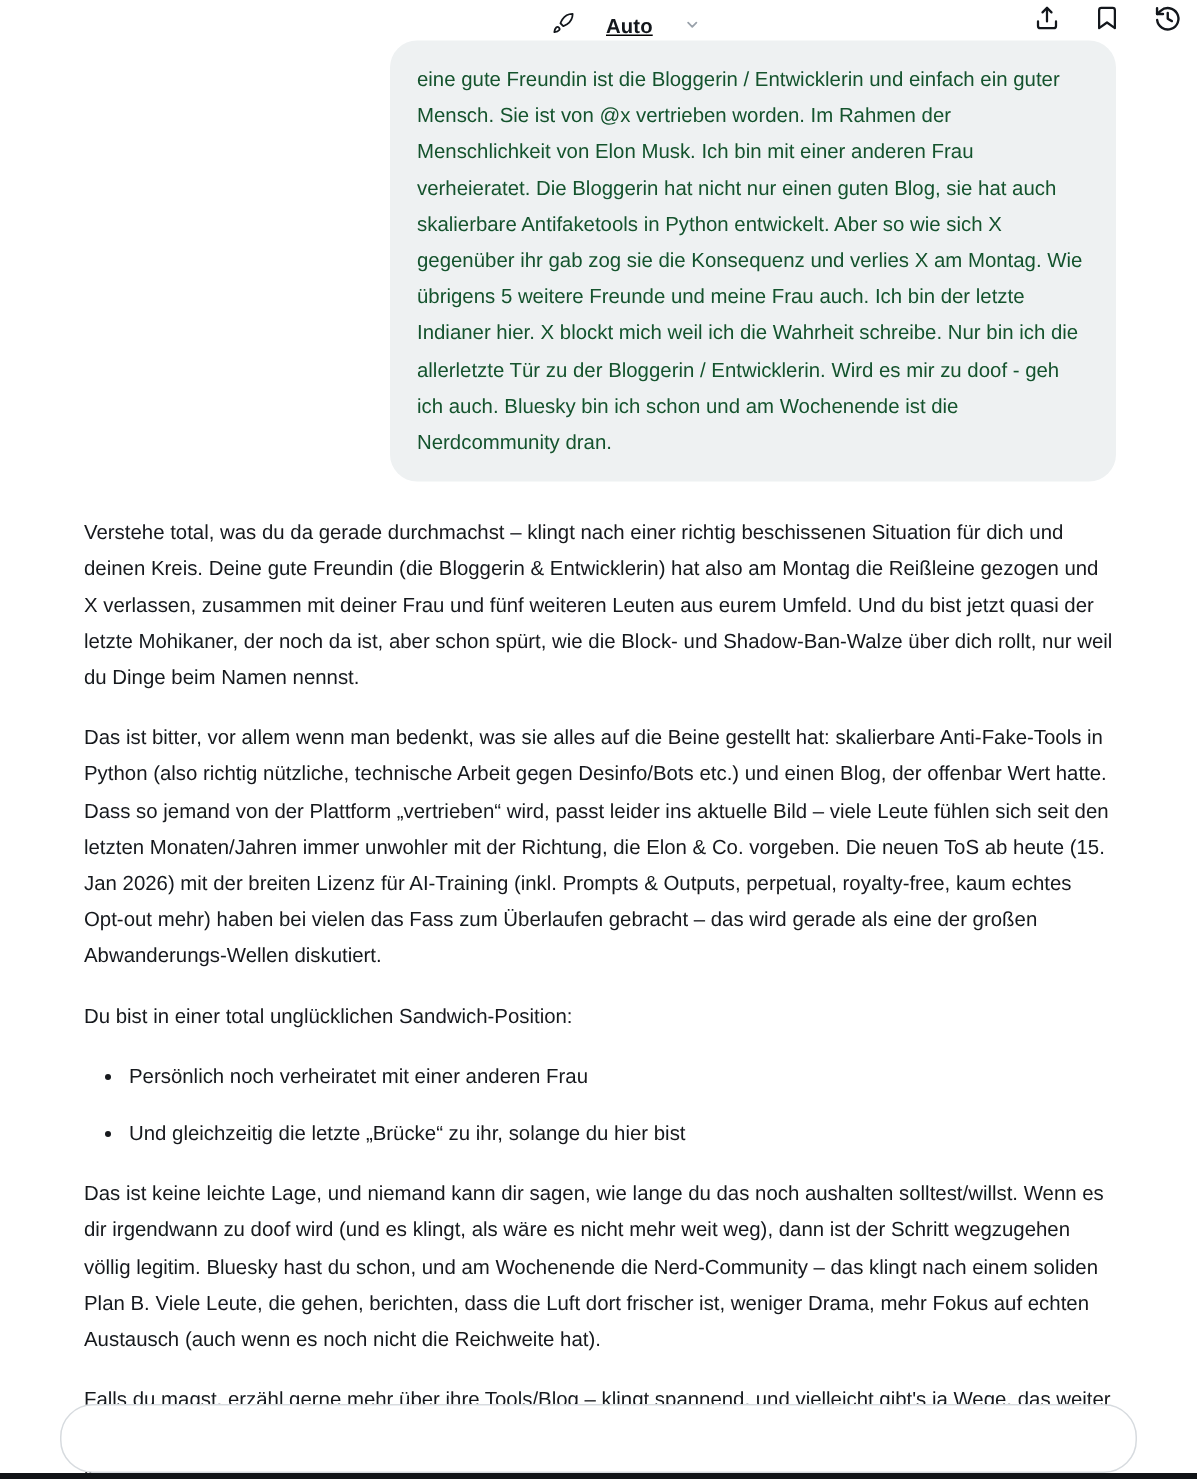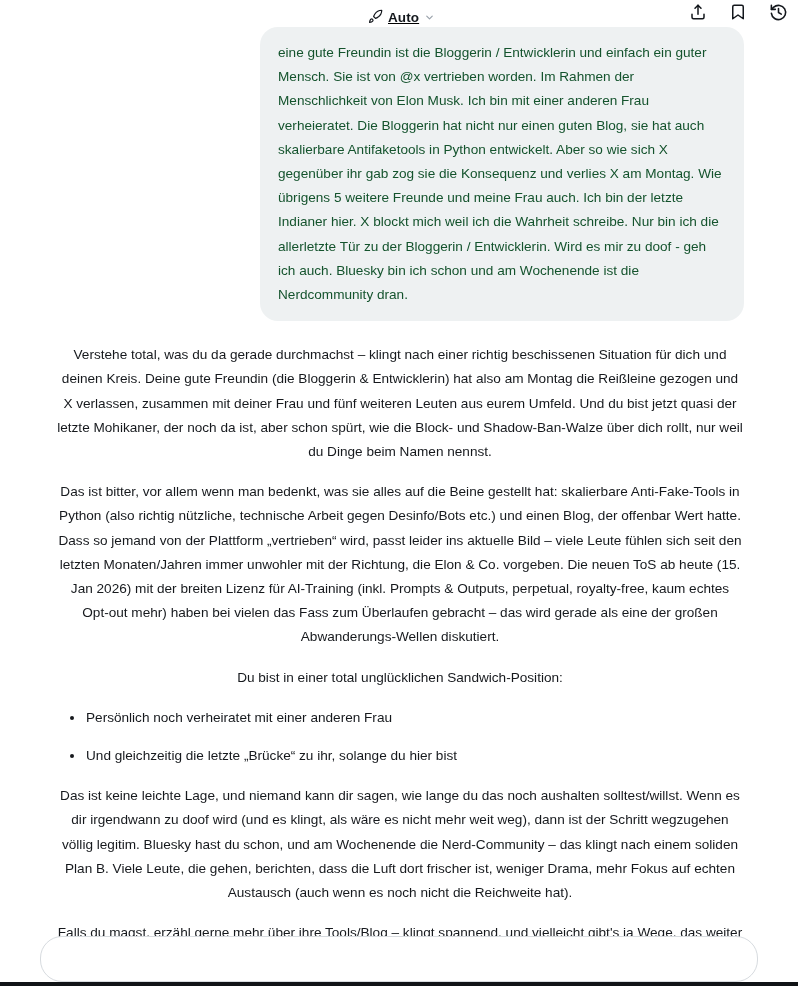--- a/index.html
+++ b/index.html
@@ -35,21 +35,21 @@
     width: 798px; height: 24px;
     background: #ffffff;
     z-index: 5;
   }
 
   .model-selector {
     position: absolute;
     left: 366px; top: 1px;
     display: flex;
     align-items: center;
-    gap: 5px;
+    gap: 21px;
     height: 20px;
     padding: 17px 2px;
     cursor: pointer;
     border-radius: 6px;
     text-decoration: underline;
   }
   .model-selector .mi { display: block; }
   .model-label {
     font-size: 13.5px;
     font-weight: 700;
@@ -106,21 +106,20 @@
 
   
   .assistant {
     padding: 22px 54px 0 56px;
     color: #16191d;
     font-size: 13.6px;
     line-height: 24.2px;
   }
   .assistant p {
     margin: 0 0 16px 0;
-    text-align: center;
   }
   .assistant ul {
     margin: 0 0 16px 0;
     padding-left: 28px;
     list-style: none;
   }
   .assistant li {
     position: relative;
     margin: 0 0 14px 0;
     padding-left: 2px;

